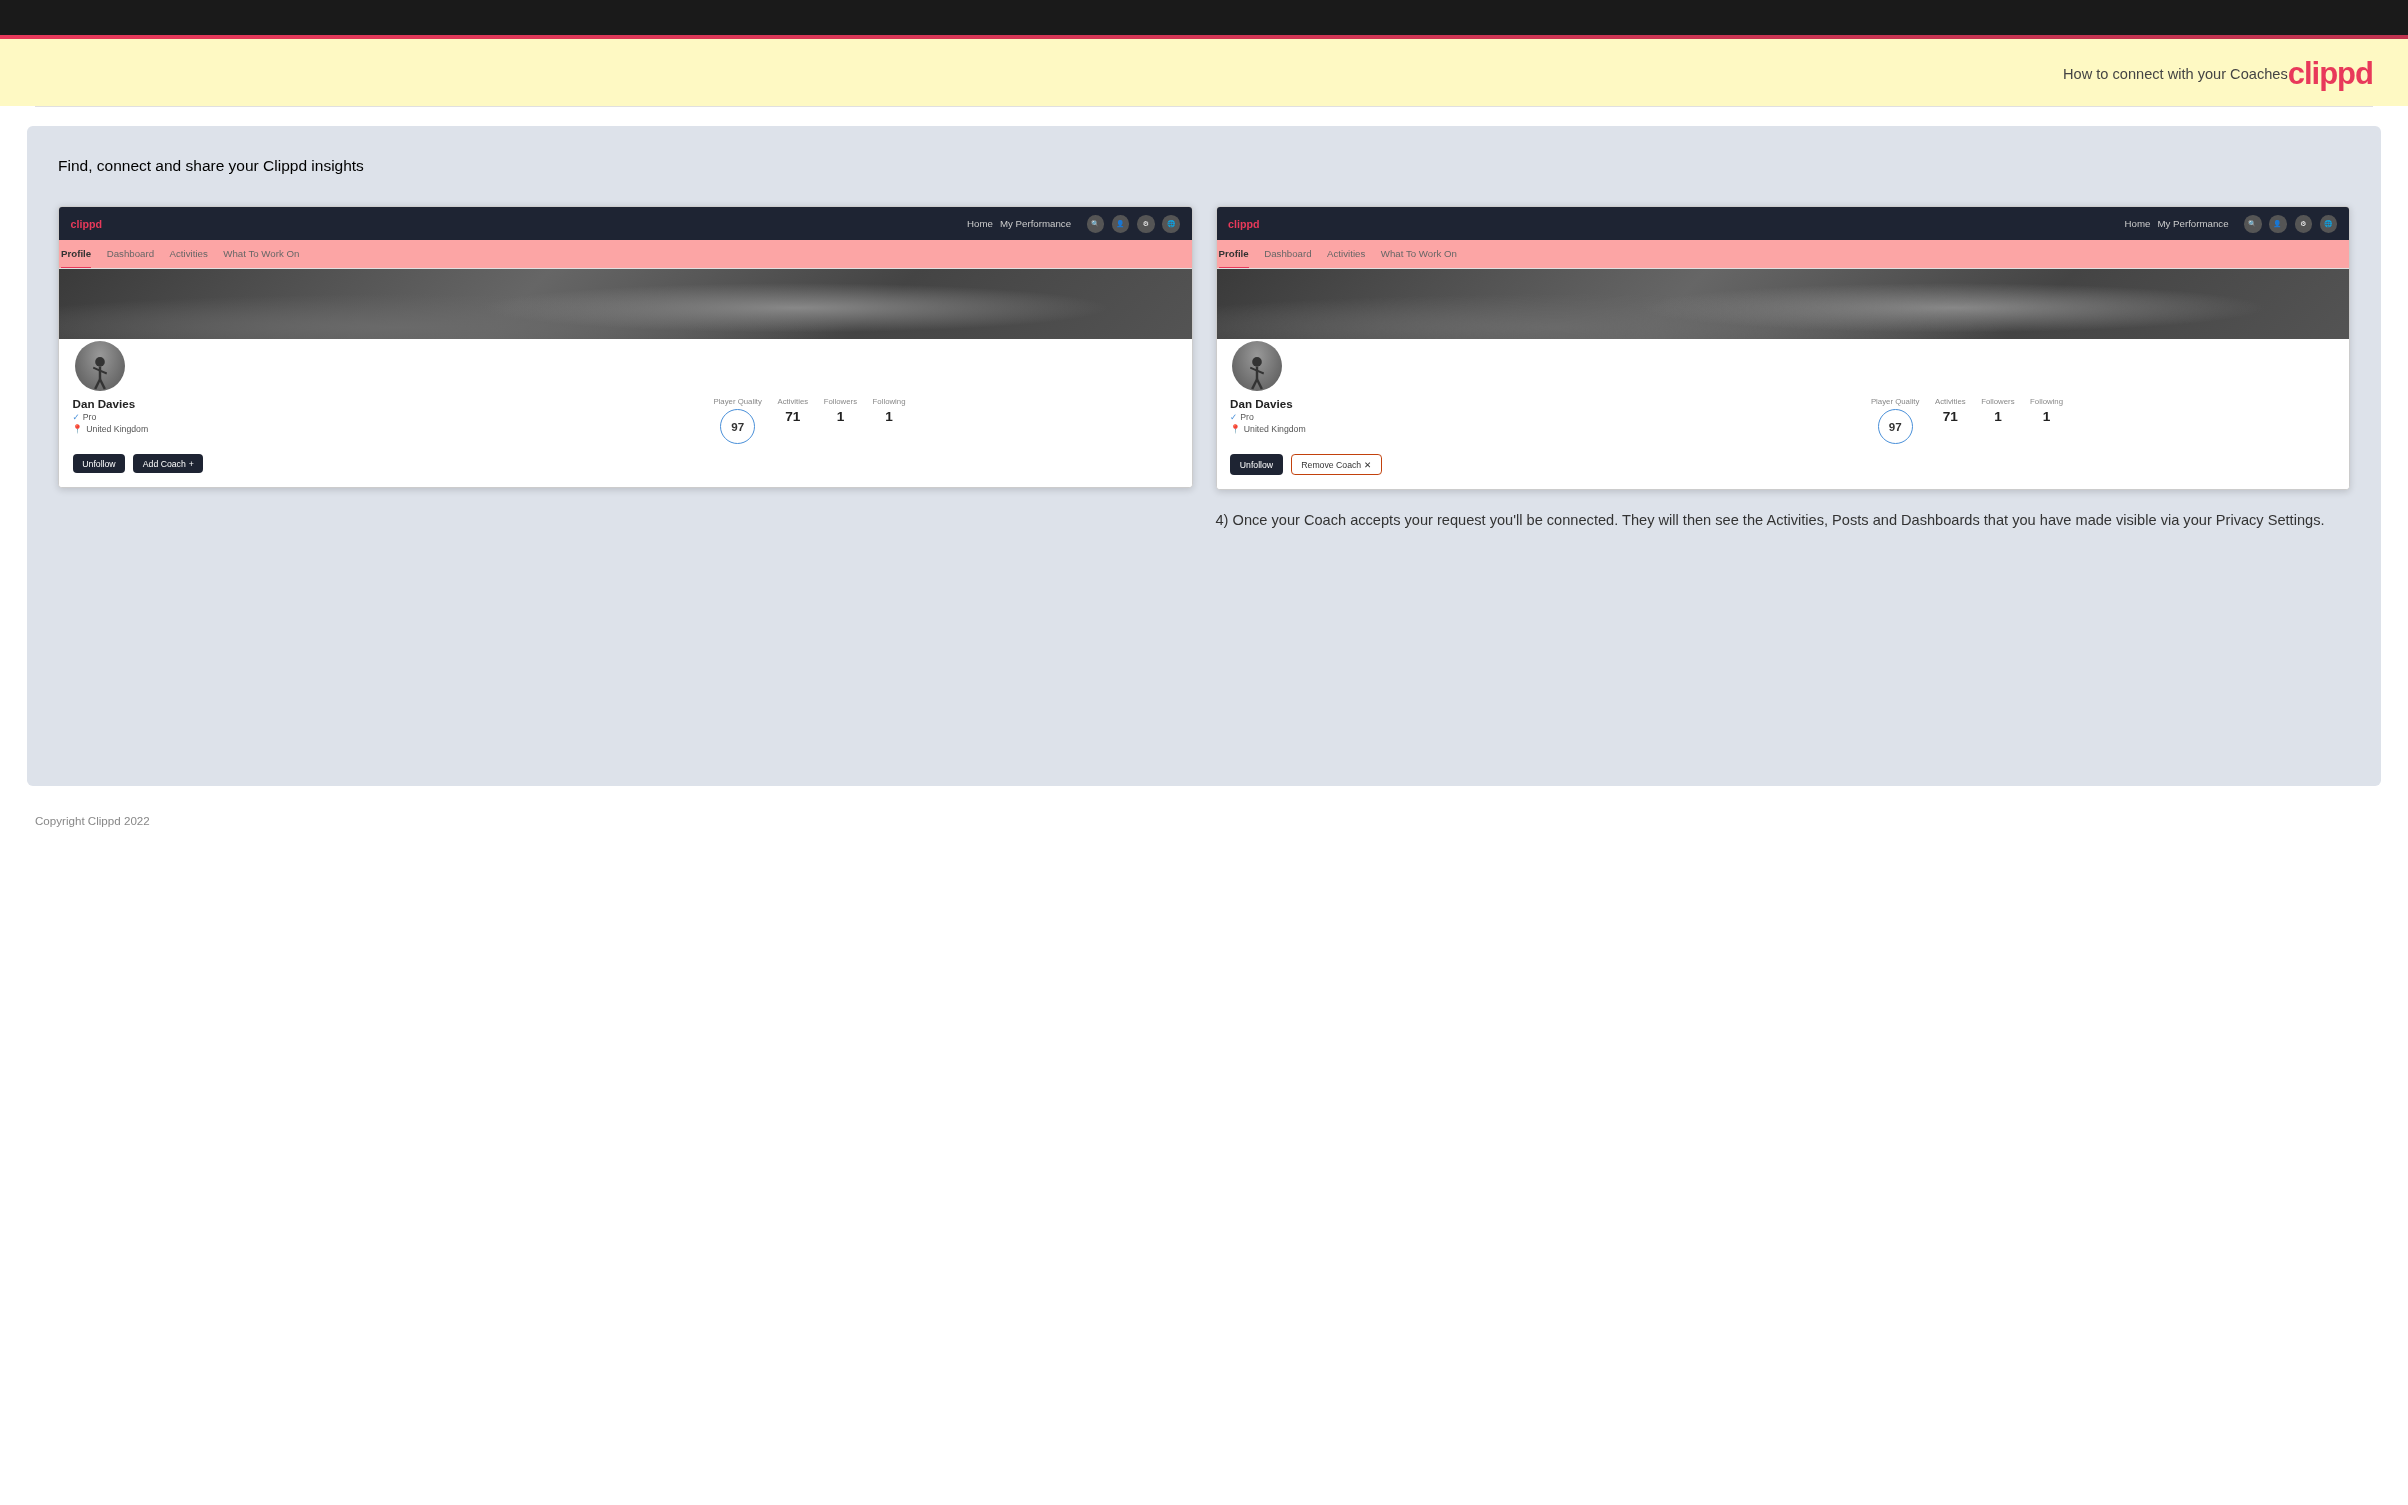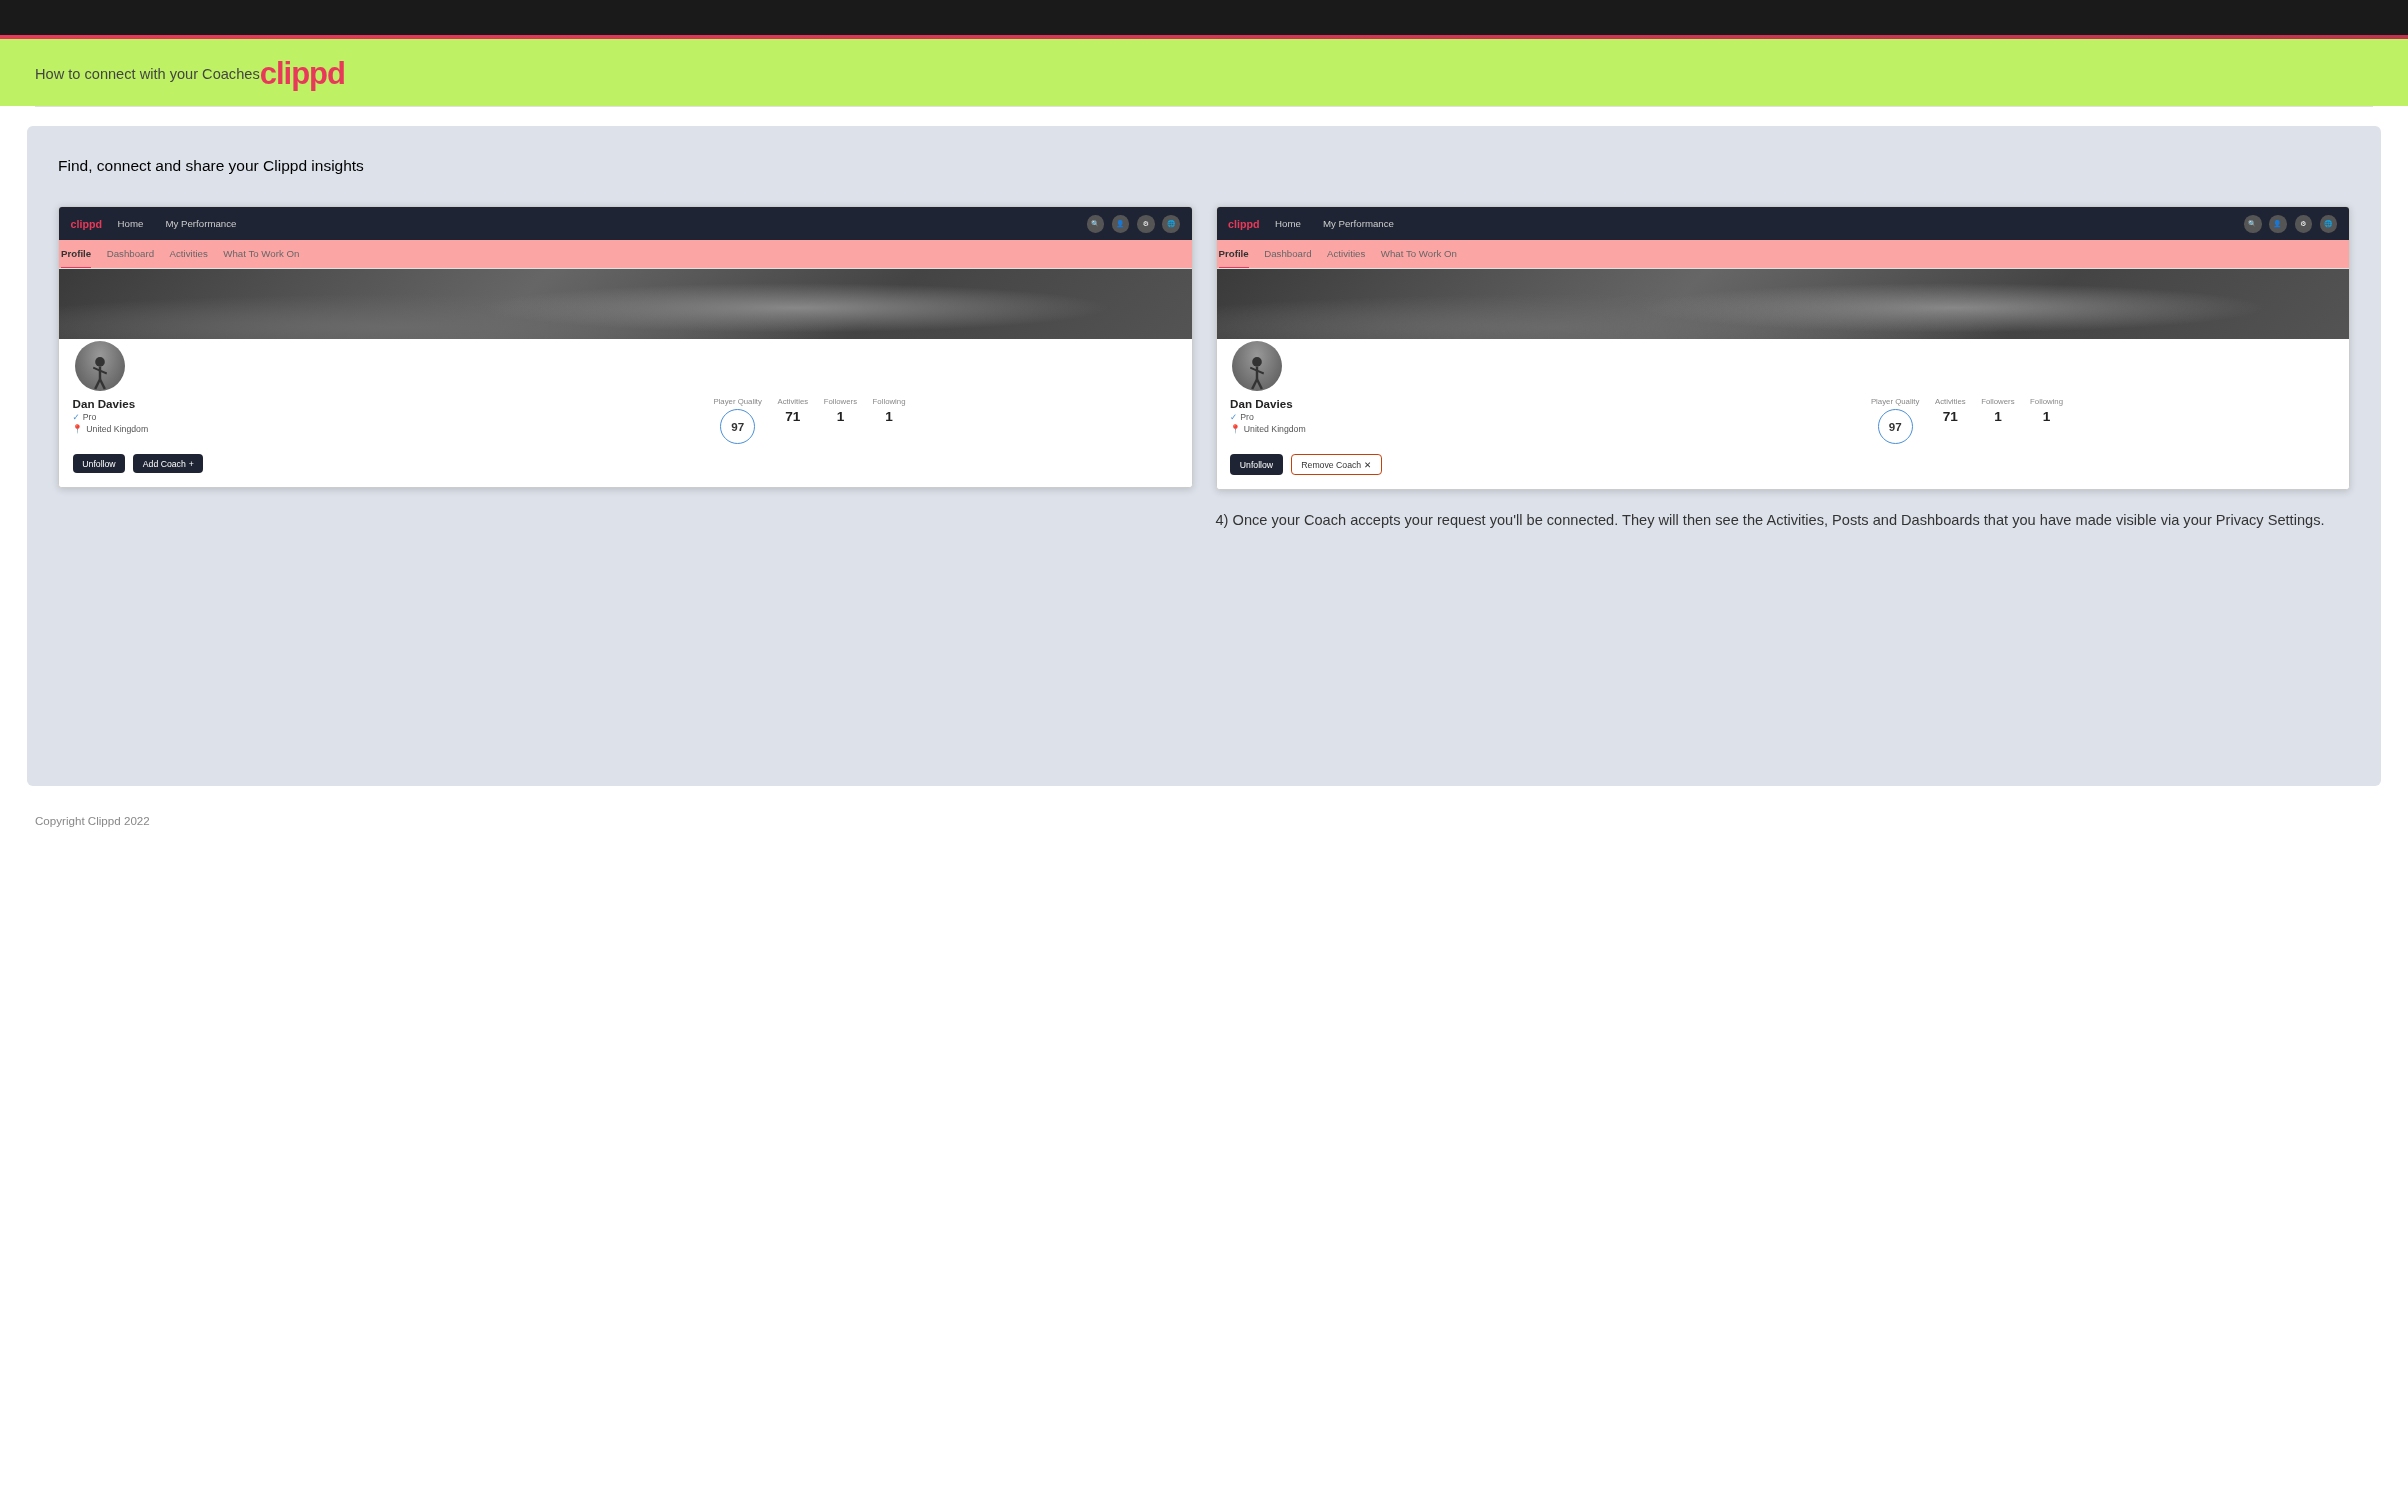--- a/index.html
+++ b/index.html
@@ -19,24 +19,24 @@
     
     .accent-line {
       height: 3.9px;
       background: linear-gradient(to right, #e8395a, #c0334f);
       width: 100%;
     }
 
     
     .header {
       display: flex;
-      justify-content: flex-start;
+      justify-content: flex-end;
       align-items: center;
       padding: 17.5px 35px 13.6px 35px;
-      background: #bef264;
+      background: #fef9c3;
     }
 
     .header-title {
       font-size: 14.6px;
       color: #444;
       font-weight: 400;
     }
 
     .clippd-logo {
       font-size: 31px;
@@ -108,22 +108,23 @@
     }
 
     .mock-logo {
       font-size: 10.7px;
       font-weight: 700;
       color: #e8395a;
     }
 
     .mock-nav-links {
       display: flex;
-      gap: 22px;
+      gap: 7px;
       flex: 1;
+      justify-content: flex-end;
     }
 
     .mock-nav-link {
       font-size: 9.7px;
       color: #ccc;
     }
 
     .mock-nav-icons {
       display: flex;
       gap: 7.8px;

